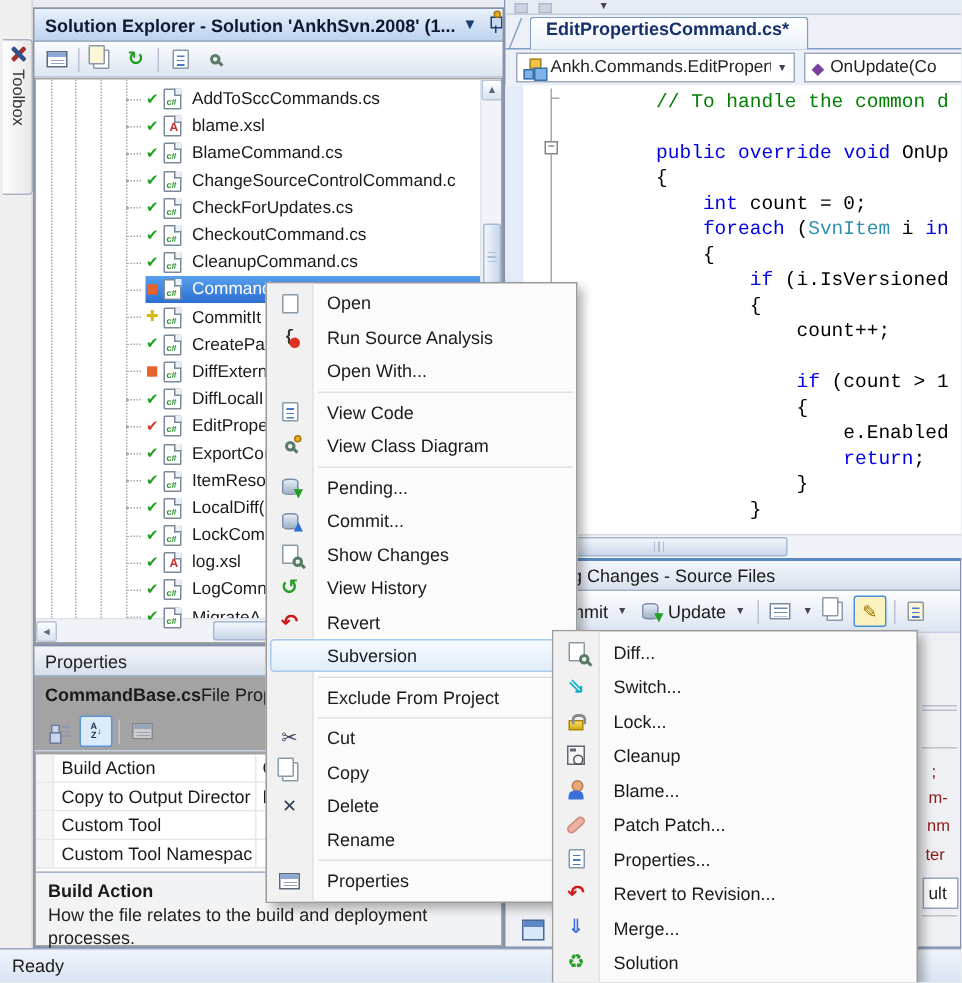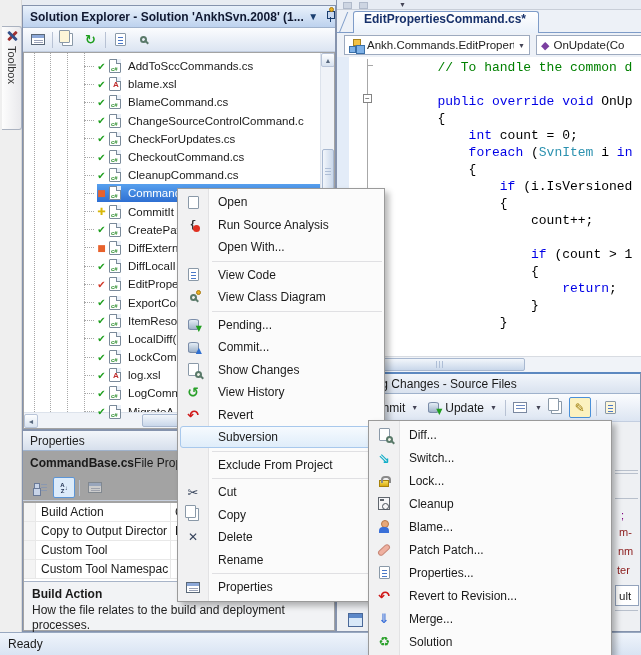--- a/index.html
+++ b/index.html
@@ -210,20 +210,21 @@
           <div class="cline" style="padding-left: 100.4px;"><span class="tok-pl">{</span></div>
           <div class="cline" style="padding-left: 131.6px;"><span class="tok-kw">int</span><span class="tok-pl"> count = 0;</span></div>
           <div class="cline" style="padding-left: 131.6px;"><span class="tok-kw">foreach</span><span class="tok-pl"> (</span><span class="tok-ty">SvnItem</span><span class="tok-pl"> i </span><span class="tok-kw">in</span></div>
           <div class="cline" style="padding-left: 131.6px;"><span class="tok-pl">{</span></div>
           <div class="cline" style="padding-left: 162.8px;"><span class="tok-kw">if</span><span class="tok-pl"> (i.IsVersioned</span></div>
           <div class="cline" style="padding-left: 162.8px;"><span class="tok-pl">{</span></div>
           <div class="cline" style="padding-left: 194px;"><span class="tok-pl">count++;</span></div>
           <div class="cline" style="padding-left: 38px;"></div>
           <div class="cline" style="padding-left: 194px;"><span class="tok-kw">if</span><span class="tok-pl"> (count &gt; 1</span></div>
           <div class="cline" style="padding-left: 194px;"><span class="tok-pl">{</span></div>
+          <div class="cline" style="padding-left: 225.2px;"><span class="tok-pl">e.Enabled</span></div>
           <div class="cline" style="padding-left: 225.2px;"><span class="tok-kw">return</span><span class="tok-pl">;</span></div>
           <div class="cline" style="padding-left: 194px;"><span class="tok-pl">}</span></div>
           <div class="cline" style="padding-left: 162.8px;"><span class="tok-pl">}</span></div>
         </div>
     </div>
     <div class="ed-hscroll">
       <span class="sbtn" style="left:0; top:1px;">◄</span>
       <span class="hthumb" style="left:18px; width:170px;">
           <span class="grip-v"></span>
         </span>

